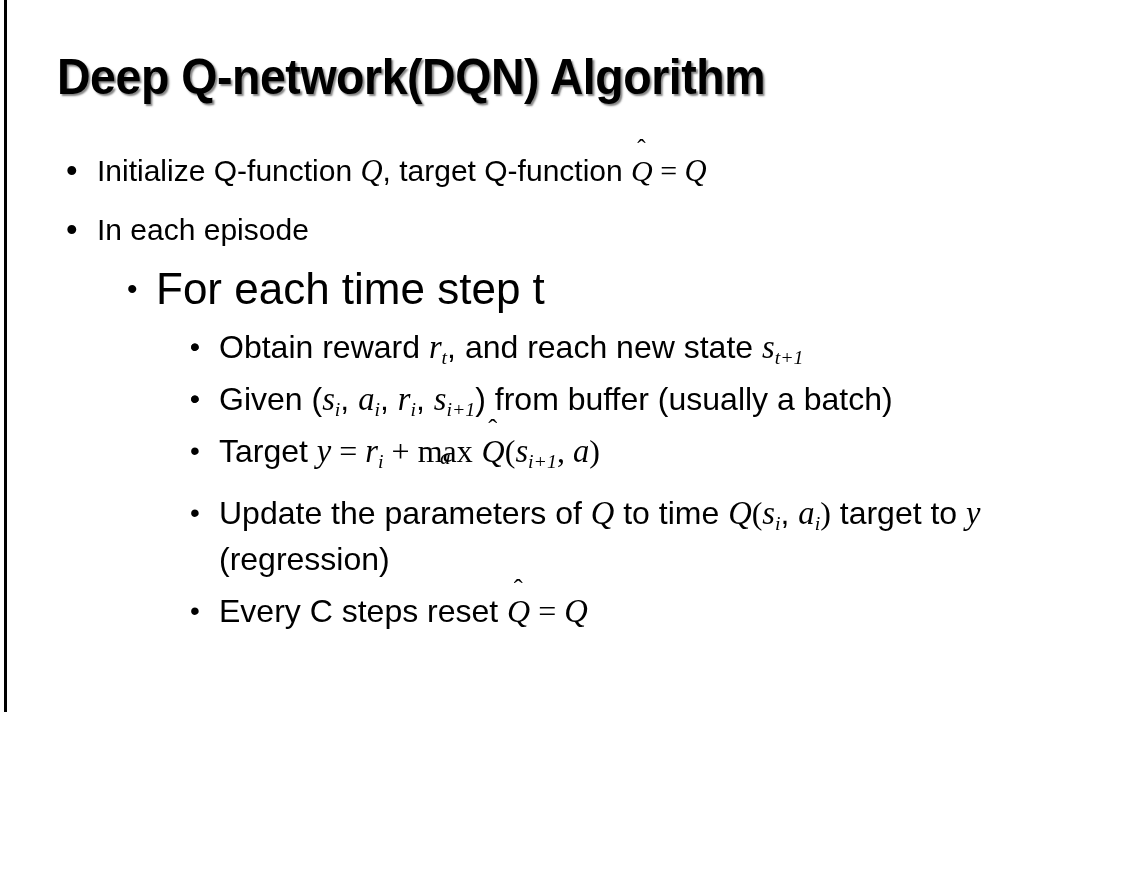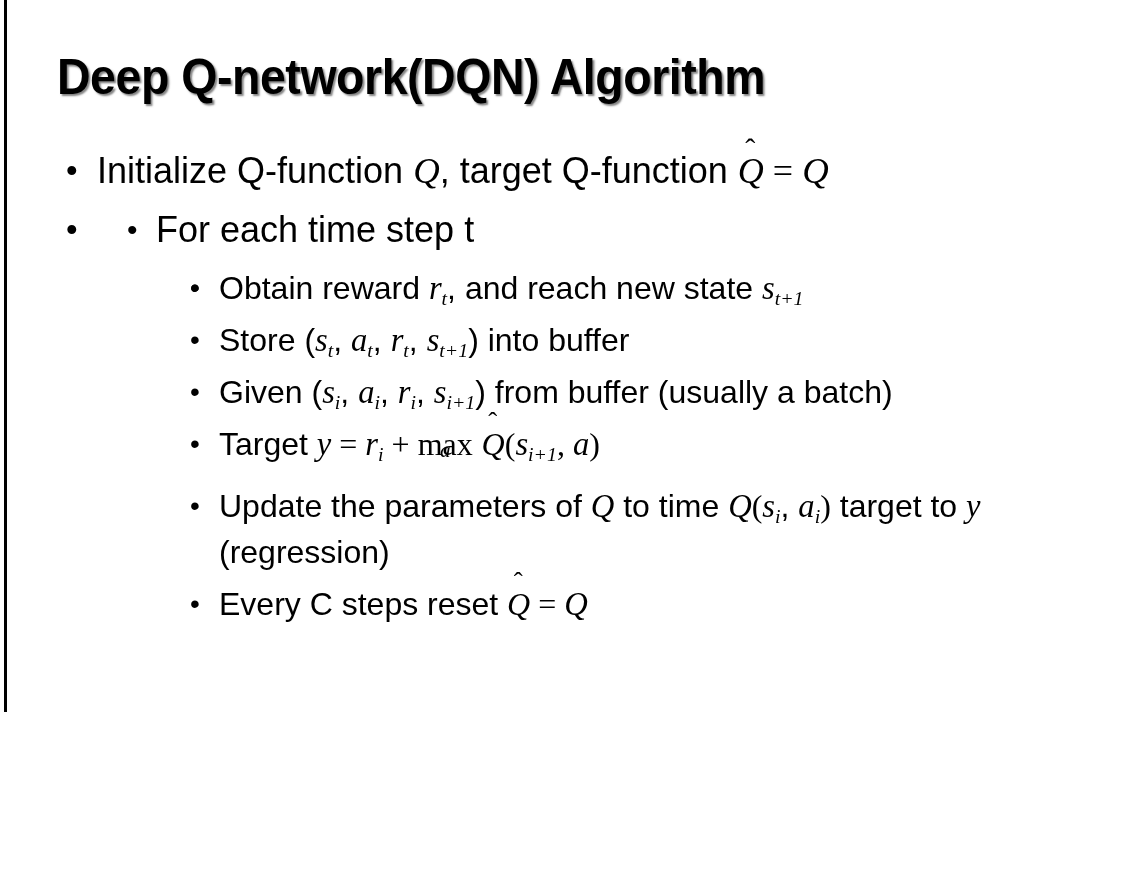--- a/index.html
+++ b/index.html
@@ -51,33 +51,33 @@
   }
   .bullet-row .dot {
     position: absolute;
     top: 0;
     font-size: 33px;
     line-height: 46px;
     color: #000000;
   }
   .bullet-row .btext {
     display: block;
-    font-size: 36px;
+    font-size: 30px;
     line-height: 46px;
     color: #000000;
     white-space: normal;
   }
   
   .lvl1 { margin-bottom: 13px; }
   .lvl1 .dot { left: 66px; }
   .lvl1 .btext { margin-left: 97px; margin-right: 30px; }
   
   .lvl2 { margin-bottom: 12px; }
   .lvl2 .dot { left: 127px; font-size: 30px; }
-  .lvl2 .btext { margin-left: 156px; margin-right: 30px; font-size: 36px; }
+  .lvl2 .btext { margin-left: 156px; margin-right: 30px; font-size: 44px; }
   
   .lvl3 { margin-bottom: 6px; }
   .lvl3 .dot { left: 190px; font-size: 28px; }
   .lvl3 .btext { margin-left: 219px; margin-right: 28px; font-size: 32px; }
 
   
   .mi {
     font-family: "Liberation Serif", serif;
     font-style: italic;
     font-size: 1.02em;
@@ -144,39 +144,39 @@
 
   <div class="body-block">
 
     <div class="bullet-row lvl1">
       <span class="dot">•</span>
       <span class="btext"><span>Initialize Q-function </span><span class="mi">Q</span><span>, target Q-function </span><span class="hat-wrap"><span class="hat">ˆ</span><span>Q</span></span><span class="mn"> = </span><span class="mi">Q</span></span>
     </div>
 
     <div class="bullet-row lvl1">
       <span class="dot">•</span>
+      <span class="btext">In each episode</span>
     </div>
 
     <div class="bullet-row lvl2">
       <span class="dot">•</span>
       <span class="btext">For each time step t</span>
     </div>
 
     <div class="bullet-row lvl3">
       <span class="dot">•</span>
     </div>
 
     <div class="bullet-row lvl3">
       <span class="dot">•</span>
       <span class="btext"><span>Obtain reward </span><span class="mi">r</span><sub class="msub">t</sub><span>, and reach new state </span><span class="mi">s</span><sub class="msub">t+1</sub></span>
     </div>
 
     <div class="bullet-row lvl3">
       <span class="dot">•</span>
-      <span class="btext"><span>Store (</span><span class="mi">s</span><sub class="msub">t</sub><span>, </span><span class="mi">a</span><sub class="msub">t</sub><span>, </span><span class="mi">r</span><sub class="msub">t</sub><span>, </span><span class="mi">s</span><sub class="msub">t+1</sub><span>) into buffer</span></span>
     </div>
 
     <div class="bullet-row lvl3">
       <span class="dot">•</span>
       <span class="btext"><span>Given (</span><span class="mi">s</span><sub class="msub">i</sub><span>, </span><span class="mi">a</span><sub class="msub">i</sub><span>, </span><span class="mi">r</span><sub class="msub">i</sub><span>, </span><span class="mi">s</span><sub class="msub">i+1</sub><span>) from buffer (usually a batch)</span></span>
     </div>
 
     <div class="bullet-row lvl3" style="margin-bottom:16px;">
       <span class="dot">•</span>
       <span class="btext"><span>Target </span><span class="mi">y</span><span class="mn"> = </span><span class="mi">r</span><sub class="msub">i</sub><span class="mn"> + </span><span class="underset"><span class="mop">max</span><span class="under">a</span></span><span class="sp">&nbsp;</span><span class="hat-wrap"><span class="hat">ˆ</span><span>Q</span></span><span class="mn">(</span><span class="mi">s</span><sub class="msub">i+1</sub><span class="mn">, </span><span class="mi">a</span><span class="mn">)</span></span>

